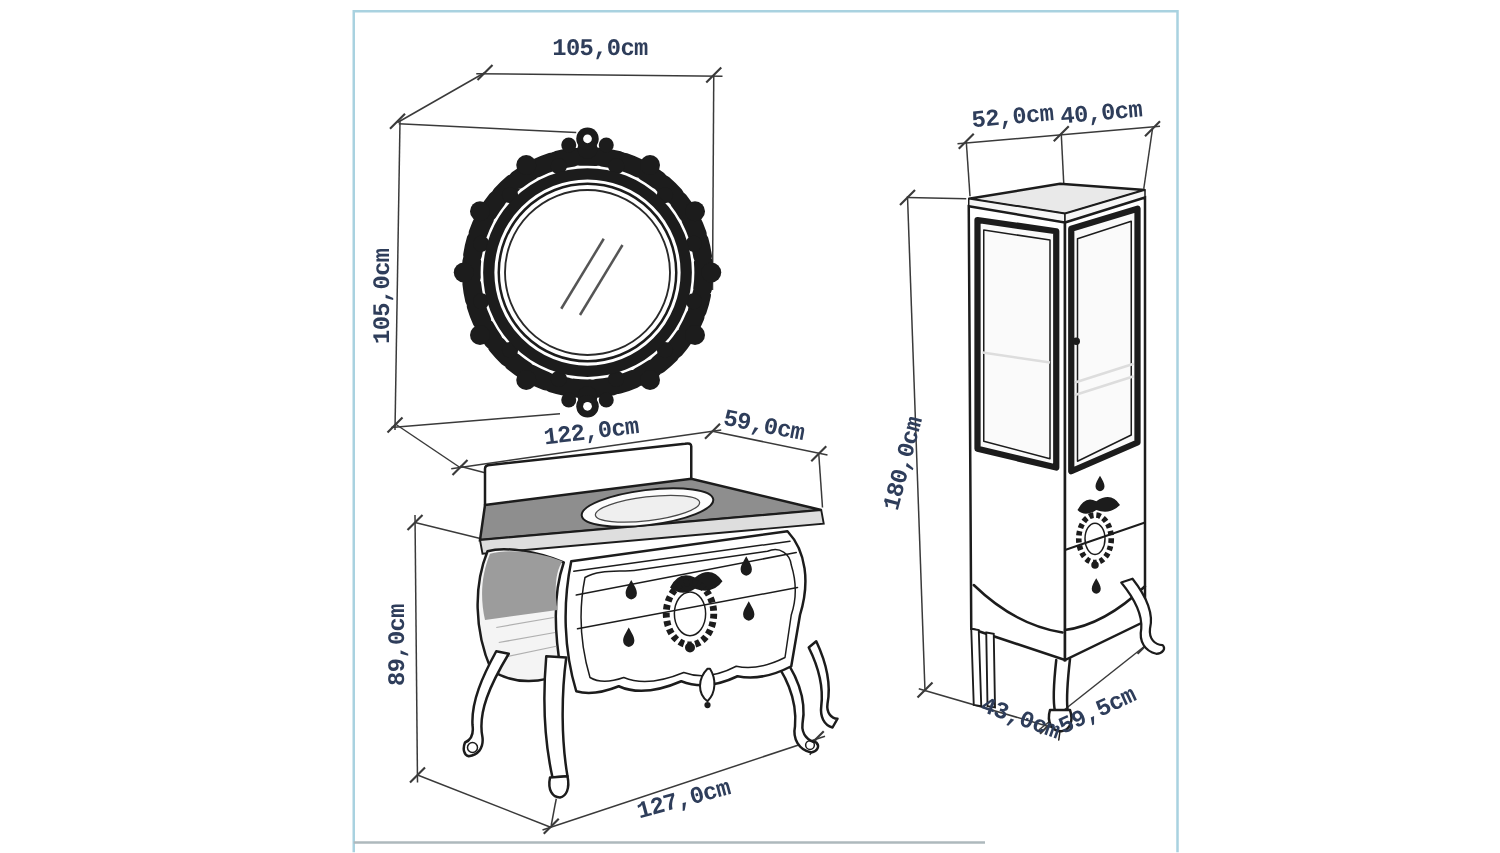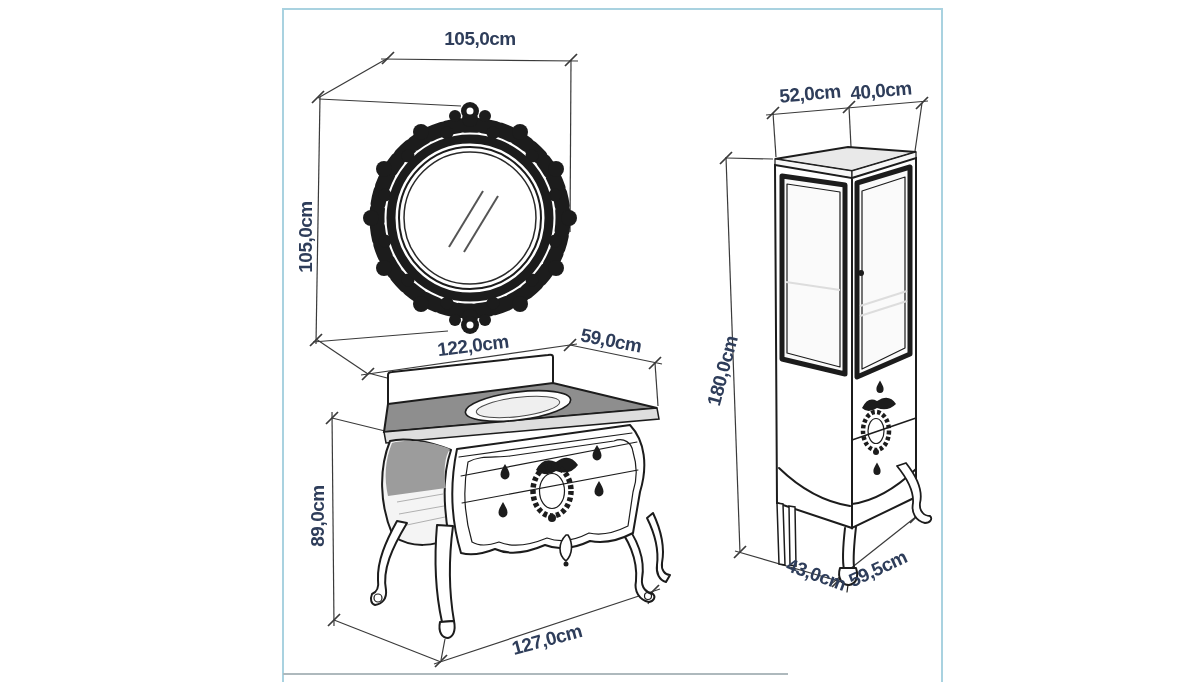--- a/index.html
+++ b/index.html
@@ -1,18 +1,18 @@
 <!DOCTYPE html>
 <html style="--frame-color: #a9d2e0; --rule-color: #aeb9bd; --line-color: #1c1c1c; --dim-color: #3a3a3a; --label-color: #2e3d5a; --counter-fill: #8e8e8e;"><head>
 <meta charset="utf-8">
 <style>
   html,body{margin:0;padding:0;background:#ffffff;}
   .stage{
     position:relative;width:1200px;height:682px;overflow:hidden;
-    background:#ffffff;font-family:Liberation Sans, sans-serif;
+    background:#ffffff;font-family:Liberation Mono, monospace;
   }
   .frame{
     position:absolute;left:282px;top:8px;width:657px;height:700px;
     border:2px solid var(--frame-color,#a9d2e0);background:transparent;
   }
   .bottom-rule{
     position:absolute;left:283px;top:673px;width:505px;height:2px;
     background:var(--rule-color,#aeb9bd);
   }
   svg.art{position:absolute;left:0;top:0;}

